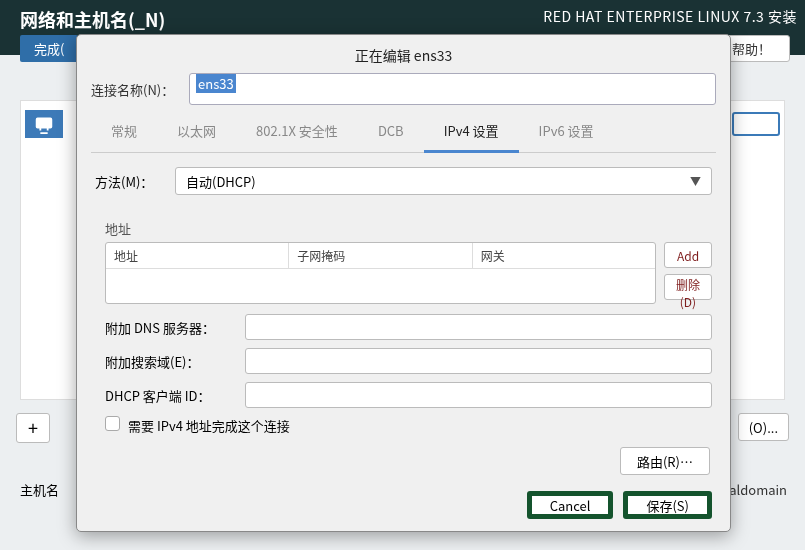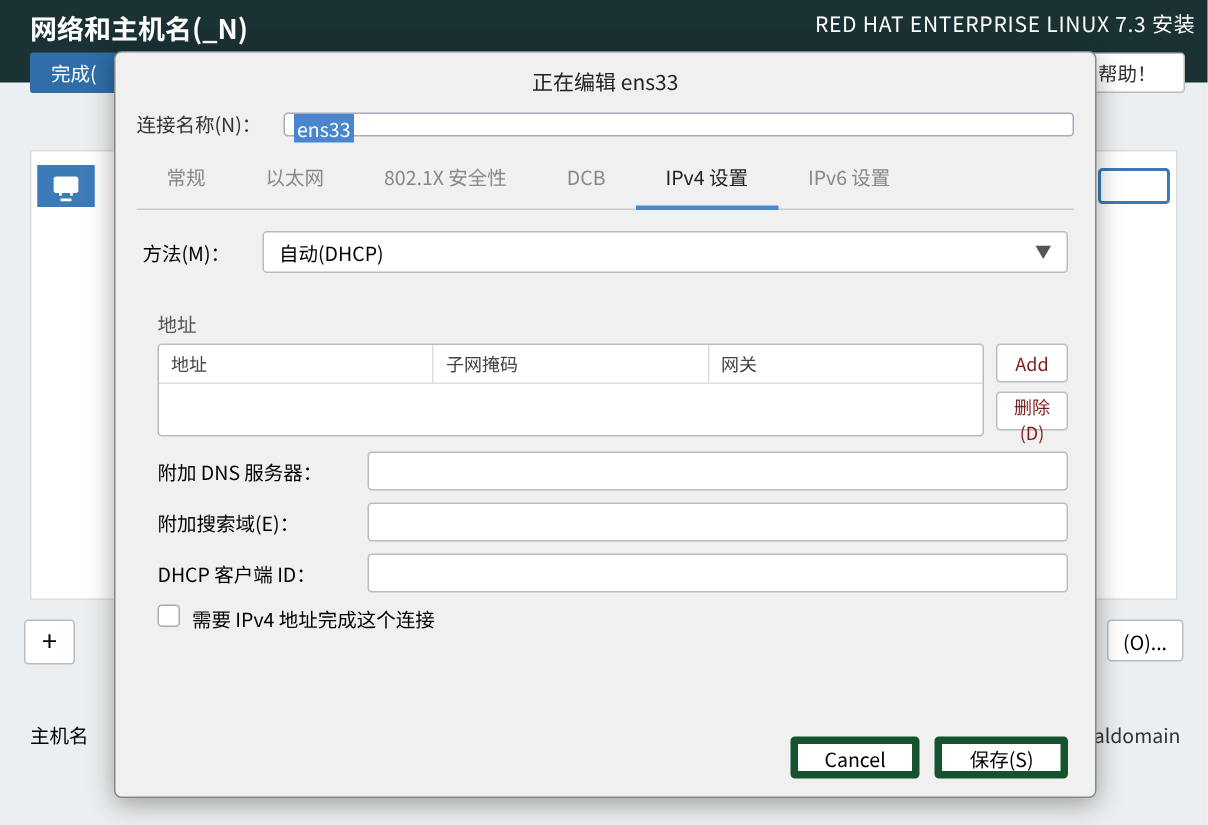--- a/index.html
+++ b/index.html
@@ -16,21 +16,21 @@
   .plus-btn { position:absolute; left:16px; top:413px; width:34px; height:30px; background:#fff; border:1px solid #bbb; font-size:18px; line-height:26px; text-align:center; border-radius:3px;}
   .o-btn { position:absolute; right:16px; top:413px; height:28px; padding:0 10px; background:#fff; border:1px solid #bbb; font-size:13px; border-radius:3px;}
   .host-lbl { position:absolute; left:20px; top:480px; font-size:13px; color:#000000;}
   .domain-tail { position:absolute; right:18px; top:480px; font-size:13px; color:#333;}
 
   .dialog { position:absolute; left:76px; top:34px; width:655px; height:498px; background:#f0f0f0; border:1px solid #888; box-shadow:0 4px 18px rgba(0,0,0,0.35); border-radius:5px;}
   .dlg-title { text-align:center; padding:10px 0 8px; font-size:14px; color:#222;}
   .row { display:flex; align-items:center; padding:0 14px; margin-bottom:8px;}
   .lbl { font-size:13px; color:#333;}
   .w-conn-lbl { width:98px;}
-  .conn-input { flex:1; height:16px; border:1px solid #aab; border-radius:3px; padding:0 6px; font-size:13px; background:#fff;}
+  .conn-input { flex:1; height:32px; border:1px solid #aab; border-radius:3px; padding:0 6px; font-size:13px; background:#fff;}
   .conn-input .sel { background:#4a86cf; color:#fff; padding:0 2px;}
   .tabs { display:flex; border-bottom:1px solid #ccc; margin:6px 14px 0; font-size:13px; color:#888;}
   .tab { padding:8px 20px 10px; cursor:pointer;}
   .tab.active { color:#222; border-bottom:3px solid #4a86cf; margin-bottom:-1px;}
   .pane { padding:14px 18px 0;}
   .method-row { display:flex; align-items:center; margin-bottom:24px;}
   .method-lbl { width:80px; font-size:13px;}
   .method-sel { flex:1; height:28px; border:1px solid #bbb; border-radius:3px; background:#fff; display:flex; align-items:center; justify-content:space-between; padding:0 10px; font-size:13px;}
   .chev { font-size:11px; color:#555;}
   .addr-lbl { font-size:13px; color:#555; margin-bottom:4px; display:block; padding-left:10px;}
@@ -119,17 +119,18 @@
     </div>
     <div class="fld-row">
       <div class="fld-lbl">DHCP 客户端 ID：</div>
       <div class="fld-input"></div>
     </div>
     <div class="chk-row">
       <div class="chk"></div>
       <span>需要 IPv4 地址完成这个连接</span>
     </div>
   </div>
+  <button class="route-btn">路由(R)…</button>
   <div class="dlg-btns">
     <button>Cancel</button>
     <button>保存(S)</button>
   </div>
 </div>
 
 </body></html>

